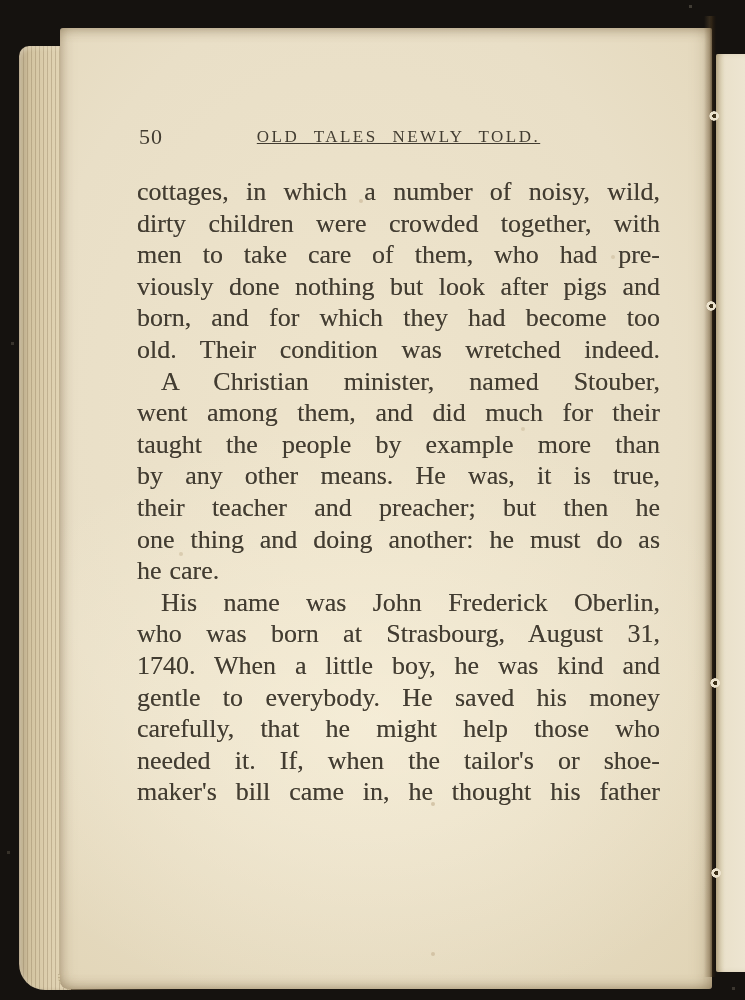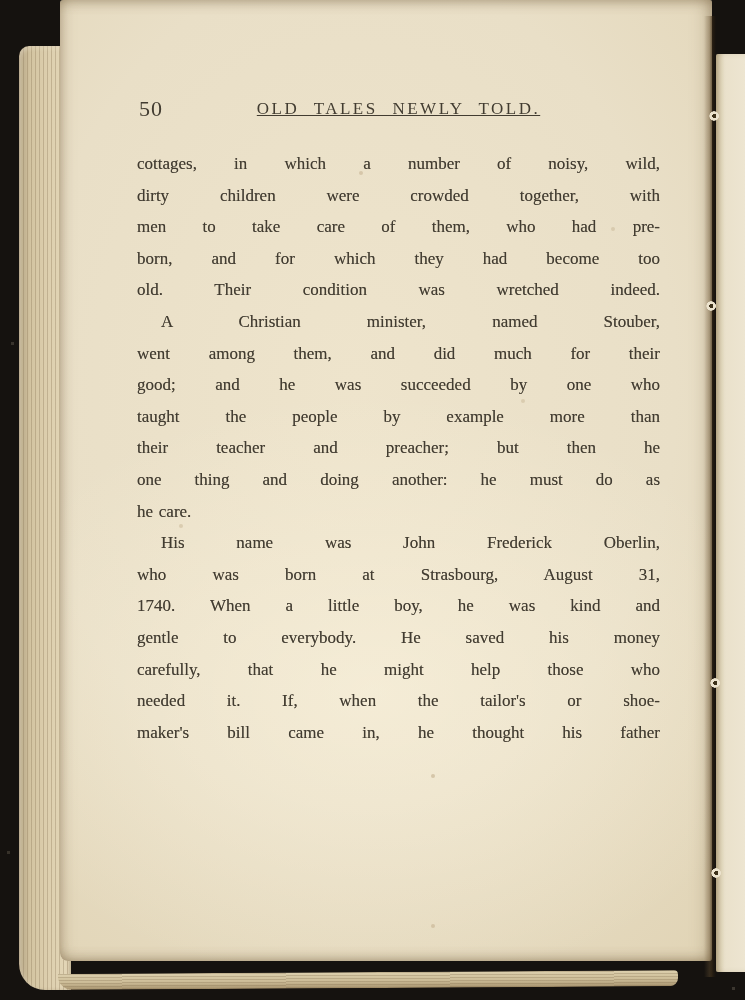--- a/index.html
+++ b/index.html
@@ -46,21 +46,21 @@
     position: absolute; left: 58px; top: 972px; width: 620px; height: 16px;
     border-radius: 0 4px 8px 14px;
     transform: rotate(-0.35deg);
     background:
       repeating-linear-gradient(0deg,
         rgba(130,110,78,.3) 0 1px, rgba(0,0,0,0) 1px 3px),
       linear-gradient(0deg, #a8946f 0%, #ccbc97 45%, #ddd0ae 100%);
   }
   
   .page {
-    position: absolute; left: 60px; top: 0; width: 652px; height: 961px;
+    position: absolute; left: 60px; top: 28px; width: 652px; height: 961px;
     border-radius: 3px 2px 3px 8px;
     background:
       radial-gradient(ellipse 420px 300px at 48% 72%, rgba(255,248,228,.5) 0%, rgba(255,248,228,0) 100%),
       radial-gradient(ellipse 90% 80% at 45% 40%, #eee4cc 0%, #e9dfc7 55%, #e0d3b4 100%);
     box-shadow:
       inset 0 6px 14px -6px rgba(120,98,64,.45),
       inset 8px 0 16px -8px rgba(120,98,64,.4),
       inset -10px 0 18px -8px rgba(110,88,55,.5),
       inset 0 -8px 14px -8px rgba(120,98,64,.45);
   }
@@ -113,21 +113,21 @@
     position: absolute; left: 2px; top: 0;
     font-size: 22px; letter-spacing: 1px;
   }
   .head-title {
     position: absolute; left: 0; right: 0; top: 3px;
     text-align: center;
     font-size: 17px; letter-spacing: 2.5px; word-spacing: 8px; text-decoration: underline;
   }
   .text-block {
     position: absolute; top: 148px; left: 0; width: 523px;
-    font-size: 17px; line-height: 31.6px;
+    font-size: 26px; line-height: 31.6px;
     word-spacing: 1.5px;
     text-shadow: 0 0 .5px rgba(66,60,49,.55);
   }
   .line {
     height: 31.6px; white-space: nowrap;
     text-align: justify; text-align-last: justify;
   }
   .line.end { text-align-last: left; white-space: normal; }
   .para.indent-first .line:first-child { text-indent: 24px; }
 </style>
@@ -147,28 +147,29 @@
       <div class="running-head">
         <span class="folio">50</span>
         <span class="head-title">OLD TALES NEWLY TOLD.</span>
       </div>
 
       <div class="text-block">
         <div class="para">
           <div class="line">cottages, in which a number of noisy, wild,</div>
           <div class="line">dirty children were crowded together, with</div>
           <div class="line">men to take care of them, who had pre-</div>
+          <div class="line">viously done nothing but look after pigs and</div>
           <div class="line">born, and for which they had become too</div>
           <div class="line">old. Their condition was wretched indeed.</div>
         </div>
         <div class="para indent-first">
           <div class="line">A Christian minister, named Stouber,</div>
           <div class="line">went among them, and did much for their</div>
-          <div class="line">good; and he was succeeded by one who</div>
           <div class="line">taught the people by example more than</div>
+          <div class="line">by any other means. He was, it is true,</div>
           <div class="line">their teacher and preacher; but then he</div>
           <div class="line">one thing and doing another: he must do as</div>
           <div class="line end">he care.</div>
         </div>
         <div class="para indent-first">
           <div class="line">His name was John Frederick Oberlin,</div>
           <div class="line">who was born at Strasbourg, August 31,</div>
           <div class="line">1740. When a little boy, he was kind and</div>
           <div class="line">gentle to everybody. He saved his money</div>
           <div class="line">carefully, that he might help those who</div>

